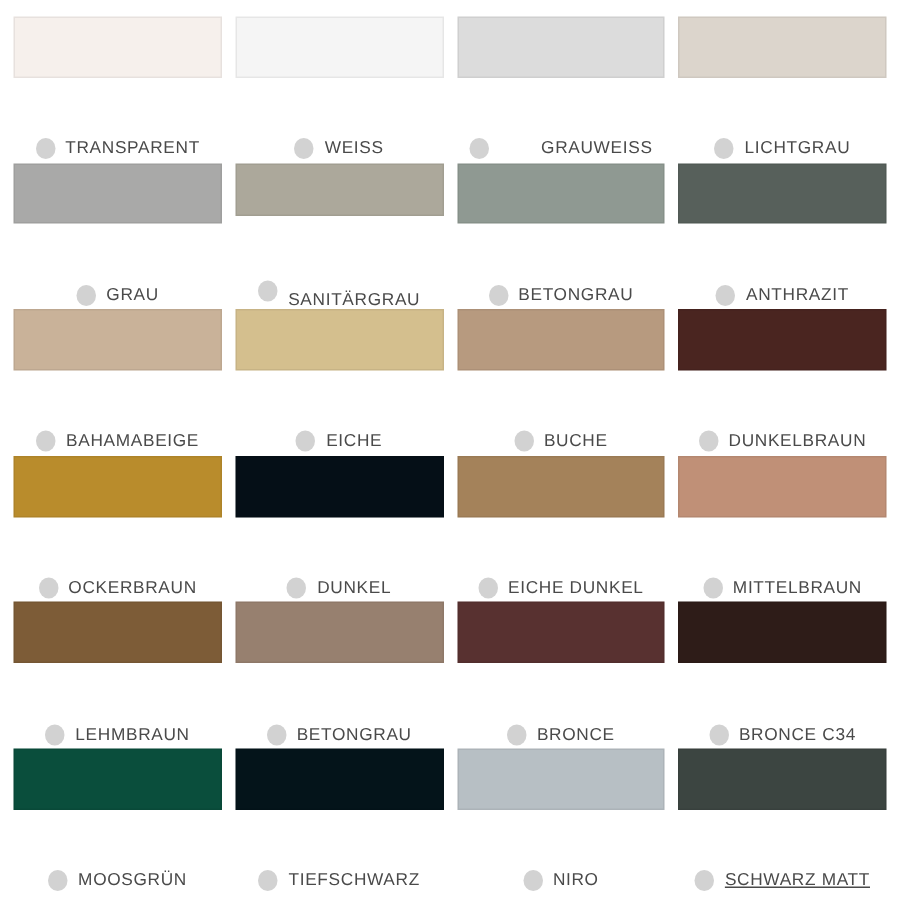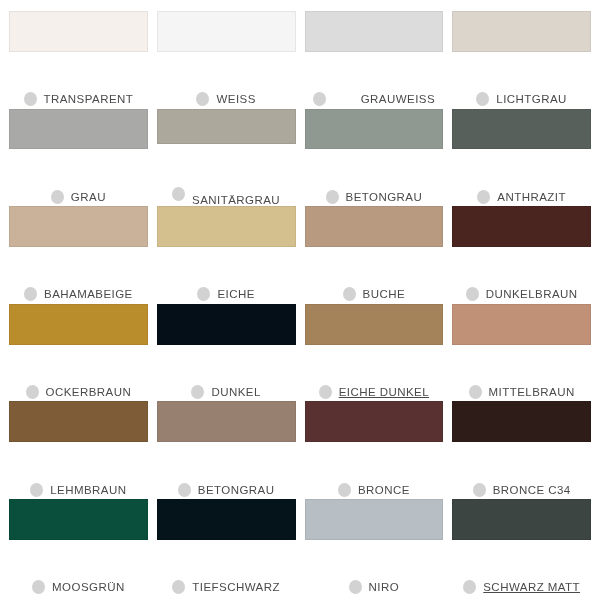--- a/index.html
+++ b/index.html
@@ -159,21 +159,21 @@
       <div class="swatch-chip" style="background: rgb(5, 15, 23);"></div>
       <div class="swatch-caption">
         <span class="swatch-bullet" style="background: rgb(210, 210, 210);"></span>
         <span class="swatch-label" style="color: rgb(74, 74, 74);">DUNKEL</span>
       </div>
     </div>
     <div class="swatch-cell">
       <div class="swatch-chip" style="background: rgb(164, 130, 90);"></div>
       <div class="swatch-caption">
         <span class="swatch-bullet" style="background: rgb(210, 210, 210);"></span>
-        <span class="swatch-label" style="color: rgb(74, 74, 74); text-decoration: underline;">EICHE DUNKEL</span>
+        <span class="swatch-label" style="color: rgb(74, 74, 74);">EICHE DUNKEL</span>
       </div>
     </div>
     <div class="swatch-cell">
       <div class="swatch-chip" style="background: rgb(192, 144, 119);"></div>
       <div class="swatch-caption">
         <span class="swatch-bullet" style="background: rgb(210, 210, 210);"></span>
         <span class="swatch-label" style="color: rgb(74, 74, 74);">MITTELBRAUN</span>
       </div>
     </div>
     <div class="swatch-cell">

